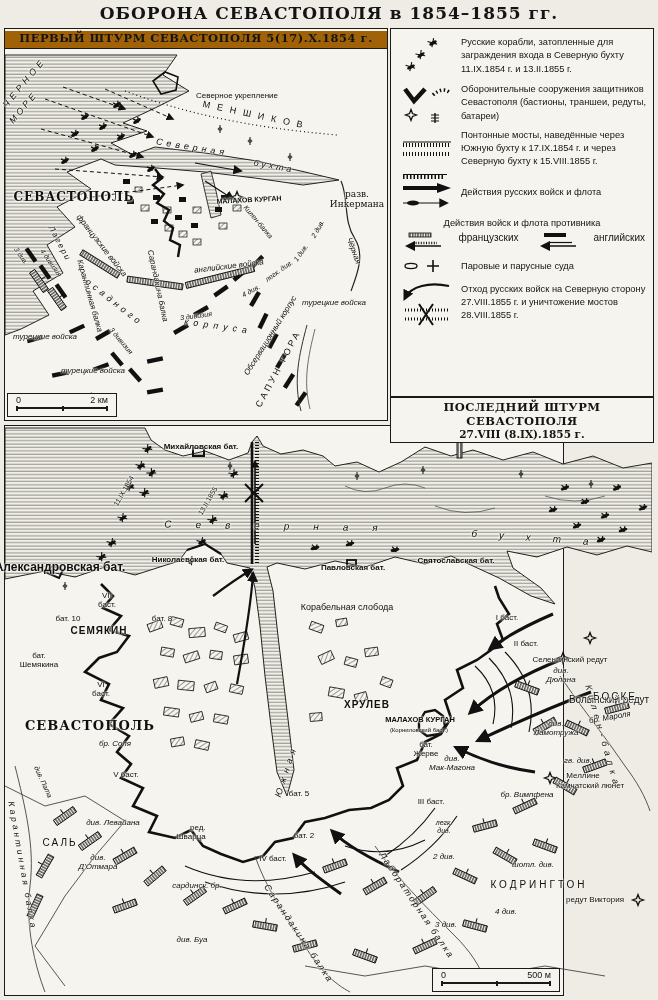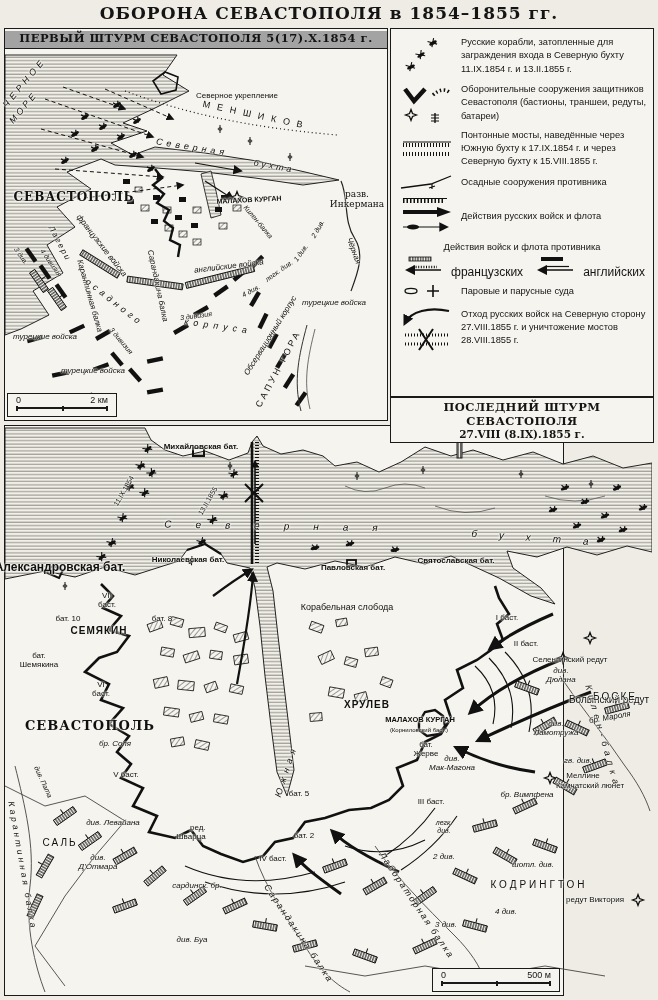--- a/index.html
+++ b/index.html
@@ -2,32 +2,32 @@
 <html><head>
 <meta charset="utf-8">
 <style>
   html,body{margin:0;padding:0}
   body{width:658px;height:1000px;background:#eeece4;font-family:"Liberation Sans",sans-serif;color:#141414;position:relative;overflow:hidden}
   .panel{position:absolute;border:1.6px solid #1a1a1a;background:#f5f4ee;box-sizing:border-box}
   #page-title{position:absolute;top:3px;left:0;width:100%;text-align:center;
     font-family:"DejaVu Serif",serif;font-weight:bold;font-size:17px;letter-spacing:1px}
   .map-title{position:absolute;top:2px;left:0;width:100%;text-align:center;
     font-family:"DejaVu Serif",serif;font-weight:bold;font-size:11.5px;letter-spacing:.5px;
-    border-bottom:1.2px solid #1a1a1a;padding-bottom:3px;background:#a3a3a3;z-index:5}
+    border-bottom:1.2px solid #1a1a1a;padding-bottom:3px;background:#a16207;z-index:5}
   .map-svg{position:absolute;left:0;top:0}
   .lbl{position:absolute;white-space:pre;text-align:center;line-height:1.1;color:#101010;z-index:4;
     text-shadow:0 0 2px #f5f4ee,0 0 2px #f5f4ee,0 0 3px #f5f4ee;pointer-events:none}
   .lbl.b{font-weight:bold}.lbl.i{font-style:italic}.lbl.s{font-family:"DejaVu Serif",serif}
   
   #legend{padding:6px 6px 4px 6px;display:flex;flex-direction:column;gap:4px}
   .lrow{display:flex;align-items:center;gap:4px}
   .lsym{width:60px;flex:0 0 60px;display:flex;justify-content:center}
   .ltxt{font-size:9.3px;line-height:1.4}
   .lhdr{font-size:9.3px;text-align:center;margin-top:2px}
-  .lrow2{display:flex;align-items:flex-end;font-size:12px;gap:0;justify-content:space-between;padding:0 2px}
+  .lrow2{display:flex;align-items:flex-start;font-size:10px;gap:12px;justify-content:space-between;padding:0 2px}
   #last-title-box{position:absolute;border:1.6px solid #1a1a1a;background:#f5f4ee;box-sizing:border-box;
     z-index:6;text-align:center;font-family:"DejaVu Serif",serif;font-weight:bold;
     display:flex;flex-direction:column;justify-content:center}
   #last-title-box .l1{font-size:11.5px;letter-spacing:.5px}
   #last-title-box .l2{font-size:10.5px}
   .scalebox{position:absolute;background:#f5f4ee;border:1.4px solid #1a1a1a;padding:1px 8px 5px 8px;z-index:6}
   .scalenums{display:flex;justify-content:space-between;font-size:9px;margin-bottom:1px}
   .scalebar{height:5px;border-left:2px solid #1a1a1a;border-right:2px solid #1a1a1a;position:relative;
     background:linear-gradient(#1a1a1a,#1a1a1a) center/100% 2.4px no-repeat}
   .scalebar:after{content:"";position:absolute;left:50%;top:0;width:1.6px;height:100%;background:#1a1a1a}
@@ -261,29 +261,20 @@
   </div>
   <div class="lrow">
     <div class="lsym">
       <svg width="56" height="22" viewBox="0 0 56 22">
         <line x1="4" y1="4" x2="52" y2="4" stroke="#111" stroke-width="1"></line>
         <line x1="4" y1="7" x2="52" y2="7" stroke="#111" stroke-width="4" stroke-dasharray="1 2"></line>
         <line x1="4" y1="16" x2="52" y2="16" stroke="#111" stroke-width="4" stroke-dasharray="1 2"></line>
       </svg>
     </div>
     <div class="ltxt">Понтонные мосты, наведённые через Южную бухту к 17.IX.1854 г. и через Северную бухту к 15.VIII.1855 г.</div>
-  </div>
-  <div class="lrow">
-    <div class="lsym">
-      <svg width="56" height="20" viewBox="0 0 56 20">
-        <path d="M2,16 L32,12 L52,4" fill="none" stroke="#111" stroke-width="1.3"></path>
-        <path d="M30,16 l6,-2 m-3,-2 v5" stroke="#111" stroke-width="1.2" fill="none"></path>
-      </svg>
-    </div>
-    <div class="ltxt">Осадные сооружения противника</div>
   </div>
   <div class="lrow">
     <div class="lsym">
       <svg width="56" height="40" viewBox="0 0 56 40">
         <path d="M4,5 h40" stroke="#111" stroke-width="4" stroke-dasharray="1.5 2"></path>
         <path d="M4,2.5 h44" stroke="#111" stroke-width="1"></path>
         <path d="M4,16 h36" stroke="#111" stroke-width="4"></path>
           <path d="M38,11 L52,16 L38,21 z" fill="#111"></path>
         <line x1="4" y1="31" x2="48" y2="31" stroke="#111" stroke-width="1.2" marker-end="url(#ah)"></line>
         <ellipse cx="14" cy="31" rx="6" ry="2.6" fill="#111"></ellipse>

